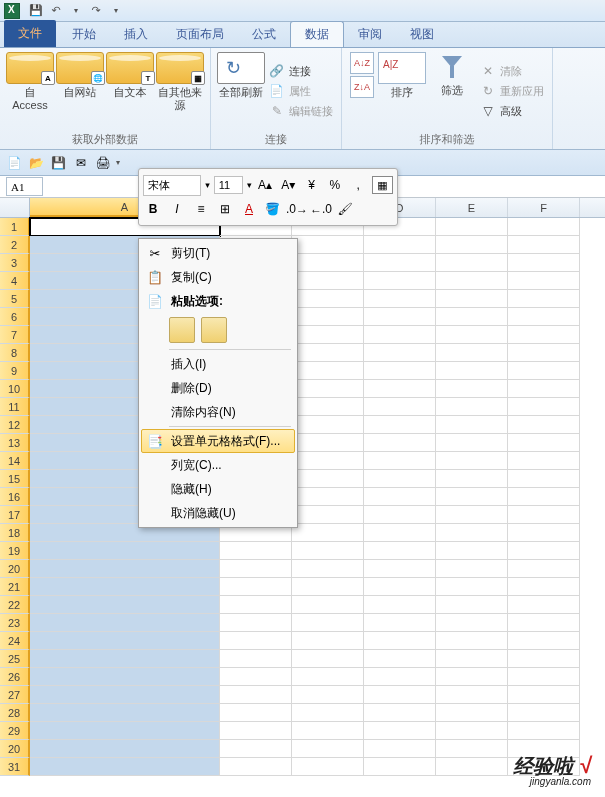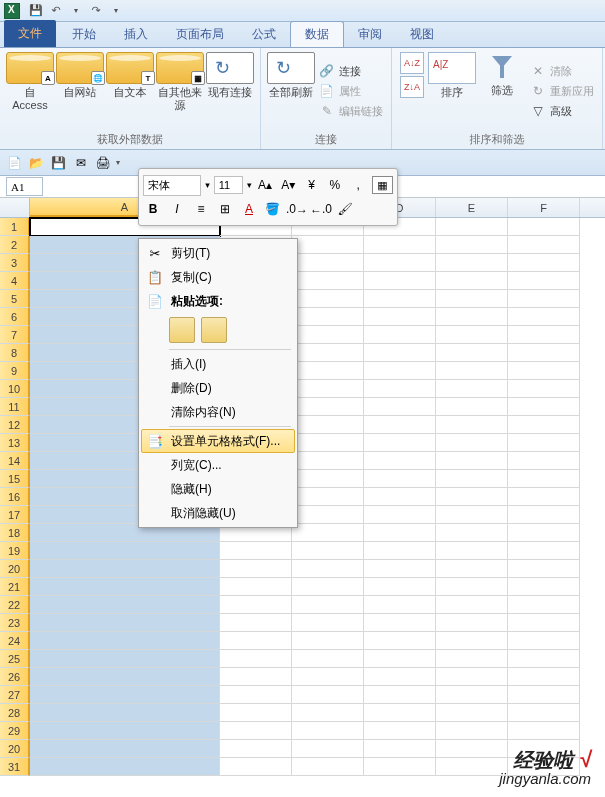--- a/index.html
+++ b/index.html
@@ -80,21 +80,21 @@
 .ctx-item.hover { background: linear-gradient(to bottom, #fff0c0, #ffe088); border: 1px solid #e0b030; border-radius: 2px; padding: 0 5px 0 3px; }
 .ctx-ico { width: 20px; height: 18px; margin-right: 6px; display: flex; align-items: center; justify-content: center; font-size: 13px; }
 .ctx-sep { height: 1px; background: #d0d0d0; margin: 2px 4px 2px 28px; }
 .ctx-paste-row { display: flex; gap: 6px; padding: 4px 0 4px 28px; }
 .paste-opt { width: 26px; height: 26px; border: 1px solid #c0a860; background: linear-gradient(to bottom, #f8e8b0, #f0d070); border-radius: 2px; cursor: pointer; }
 
 
 .wm { position: absolute; bottom: 10px; right: 14px; text-align: right; color: #222; z-index: 100; text-shadow: 1px 1px 2px #fff; margin-top: 16px; }
 .wm .l1 { font-size: 20px; font-weight: bold; font-style: italic; }
 .wm .chk { color: #d02020; font-size: 22px; }
-.wm .l2 { font-size: 15px; font-style: italic; margin-top: -4px; }
+.wm .l2 { font-size: 10px; font-style: italic; margin-top: -4px; }
 
 
 .sort-az { color: #c04040; }
 </style>
 </head>
 <body>
 
 <div class="titlebar">
   <div class="excel-icon"></div>
   <div class="qat">
@@ -136,24 +136,20 @@
         <div class="ico db-ico">
             <div class="badge">T</div>
           </div>
         <div class="lbl">自文本</div>
       </div>
       <div class="big-btn">
         <div class="ico db-ico">
             <div class="badge">▦</div>
           </div>
         <div class="lbl">自其他来源</div>
-      </div>
-      <div class="big-btn">
-        <div class="ico refresh-ico"></div>
-        <div class="lbl">现有连接</div>
       </div>
     </div>
     <div class="group-label">获取外部数据</div>
   </div>
 
   <div class="group">
     <div class="group-body">
       <div class="big-btn">
         <div class="ico refresh-ico"></div>
         <div class="lbl">全部刷新</div>

